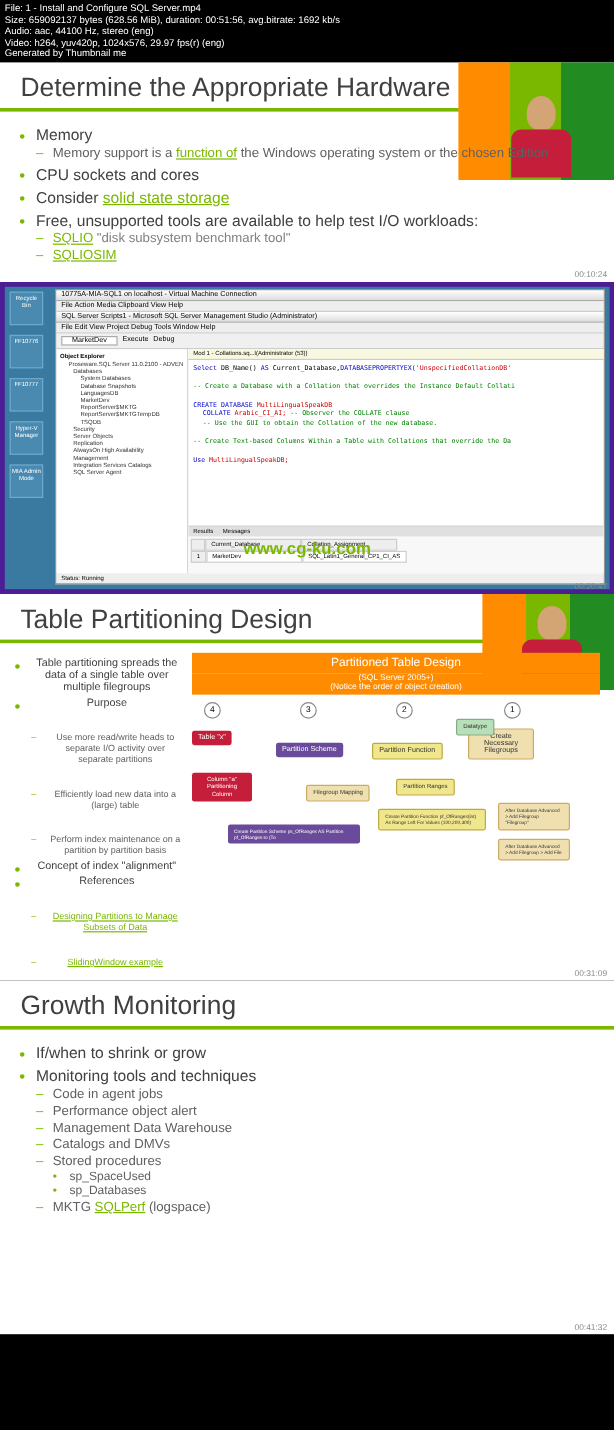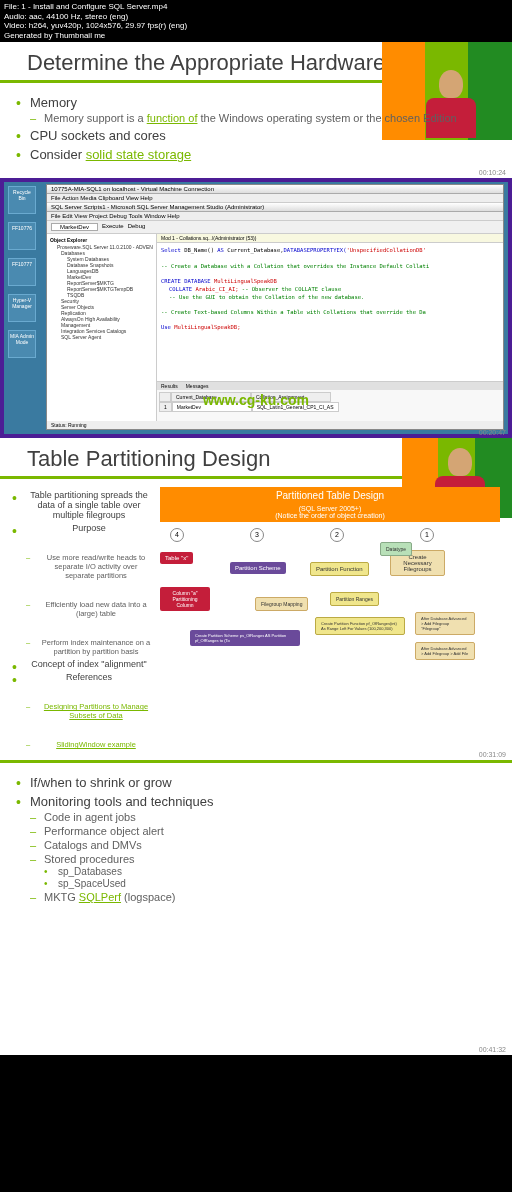--- a/index.html
+++ b/index.html
@@ -1,19 +1,19 @@
 <!DOCTYPE html>
 <html><head>
 <meta charset="utf-8">
 <style>
 * { margin: 0; padding: 0; box-sizing: border-box; }
 body { width: 512px; font-family: "Segoe UI", Arial, sans-serif; background: #000; }
 .header { background: #000; color: #fff; font-size: 8px; padding: 2px 4px; line-height: 1.2; }
 .slide { background: #fff; position: relative; }
-.slide-title { color: #404040; font-size: 22px; font-weight: 300; padding: 8px 27px 4px; }
+.slide-title { color: #404040; font-size: 22px; font-weight: 300; padding: 8px 17px 4px; }
 .green-bar { height: 3px; background: #7ab800; margin: 0; }
 .content { padding: 8px 16px 12px; }
 .bullet-list { list-style: none; }
 .bullet-list > li { color: #404040; font-size: 13px; margin: 4px 0; padding-left: 14px; position: relative; }
 .bullet-list > li::before { content: "•"; color: #7ab800; position: absolute; left: 0; font-size: 14px; }
 .sub-list { list-style: none; margin-top: 2px; }
 .sub-list > li { color: #606060; font-size: 11px; margin: 2px 0; padding-left: 14px; position: relative; }
 .sub-list > li::before { content: "–"; color: #7ab800; position: absolute; left: 0; }
 .sub-sub-list { list-style: none; }
 .sub-sub-list > li { color: #606060; font-size: 10px; margin: 1px 0; padding-left: 14px; position: relative; }
@@ -66,20 +66,21 @@
 .box-tan { background: #f0e0b0; color: #333; border: 1px solid #ccaa66; }
 .step-num { position: absolute; width: 14px; height: 14px; border-radius: 50%; background: #fff; border: 1px solid #888; font-size: 7px; text-align: center; line-height: 12px; }
 .presenter2 { position: absolute; top: 0; right: 0; width: 110px; height: 80px; background: linear-gradient(90deg, #ff8c00 0%, #ff8c00 33%, #7ab800 33%, #7ab800 66%, #228b22 66%); }
 .growth-slide { min-height: 295px; }
 </style>
 </head>
 <body>
 
 <div class="header">
   <div>File: 1 - Install and Configure SQL Server.mp4</div>
+  <div>Size: 659092137 bytes (628.56 MiB), duration: 00:51:56, avg.bitrate: 1692 kb/s</div>
   <div>Audio: aac, 44100 Hz, stereo (eng)</div>
   <div>Video: h264, yuv420p, 1024x576, 29.97 fps(r) (eng)</div>
   <div>Generated by Thumbnail me</div>
 </div>
 
 <div class="slide">
   <div class="presenter">
     <div class="presenter-person">
         <div class="presenter-head"></div>
         <div class="presenter-body"></div>
@@ -89,20 +90,26 @@
   <div class="green-bar"></div>
   <div class="content">
     <ul class="bullet-list">
       <li><span>Memory</span>
         <ul class="sub-list">
           <li><span>Memory support is a </span><span class="link">function of</span><span> the Windows operating system or the chosen Edition</span></li>
         </ul>
       </li>
       <li>CPU sockets and cores</li>
       <li><span>Consider </span><span class="link">solid state storage</span></li>
+      <li><span>Free, unsupported tools are available to help test I/O workloads:</span>
+        <ul class="sub-list">
+          <li><span class="link">SQLIO</span><span class="quoted"> "disk subsystem benchmark tool"</span></li>
+          <li><span class="link">SQLIOSIM</span></li>
+        </ul>
+      </li>
     </ul>
   </div>
   <div class="timestamp">00:10:24</div>
 </div>
 
 <div class="screenshot-section">
   <div class="desktop">
     <div class="desktop-icons">
       <div class="desktop-icon">
           <div class="label">Recycle Bin</div>
@@ -241,36 +248,38 @@
         <div class="diagram-box box-yellow" style="top:95px;left:155px;font-size:4px;width:90px;text-align:left;">Create Partition Function pf_OfRanges(int) As Range Left For Values (100,200,300)</div>
         <div class="diagram-box box-tan" style="top:90px;left:255px;font-size:4px;width:60px;text-align:left;">After Database Advanced &gt; Add Filegroup "Filegroup"</div>
         <div class="diagram-box box-tan" style="top:120px;left:255px;font-size:4px;width:60px;text-align:left;">After Database Advanced &gt; Add Filegroup &gt; Add File</div>
       </div>
     </div>
   </div>
   <div class="timestamp">00:31:09</div>
 </div>
 
 <div class="slide growth-slide">
+  <div class="slide-title">Growth Monitoring</div>
   <div class="green-bar"></div>
   <div class="content">
     <ul class="bullet-list">
       <li>If/when to shrink or grow</li>
       <li><span>Monitoring tools and techniques</span>
         <ul class="sub-list">
           <li>Code in agent jobs</li>
           <li>Performance object alert</li>
+          <li>Management Data Warehouse</li>
           <li><span>Catalogs and DMVs</span>
             <ul class="sub-sub-list">
             </ul>
           </li>
           <li><span>Stored procedures</span>
             <ul class="sub-sub-list">
+              <li>sp_SpaceUsed</li>
               <li>sp_Databases</li>
-              <li>sp_SpaceUsed</li>
             </ul>
           </li>
           <li><span>MKTG </span><span class="link">SQLPerf</span><span> (logspace)</span></li>
         </ul>
       </li>
     </ul>
   </div>
   <div class="timestamp">00:41:32</div>
 </div>
 

